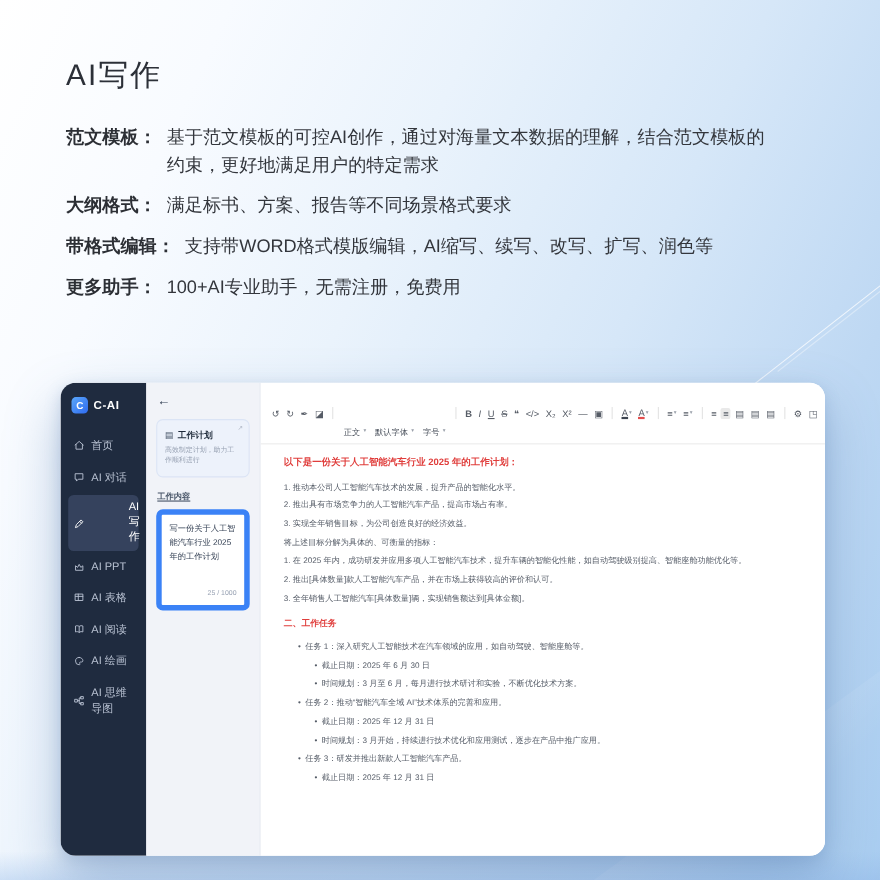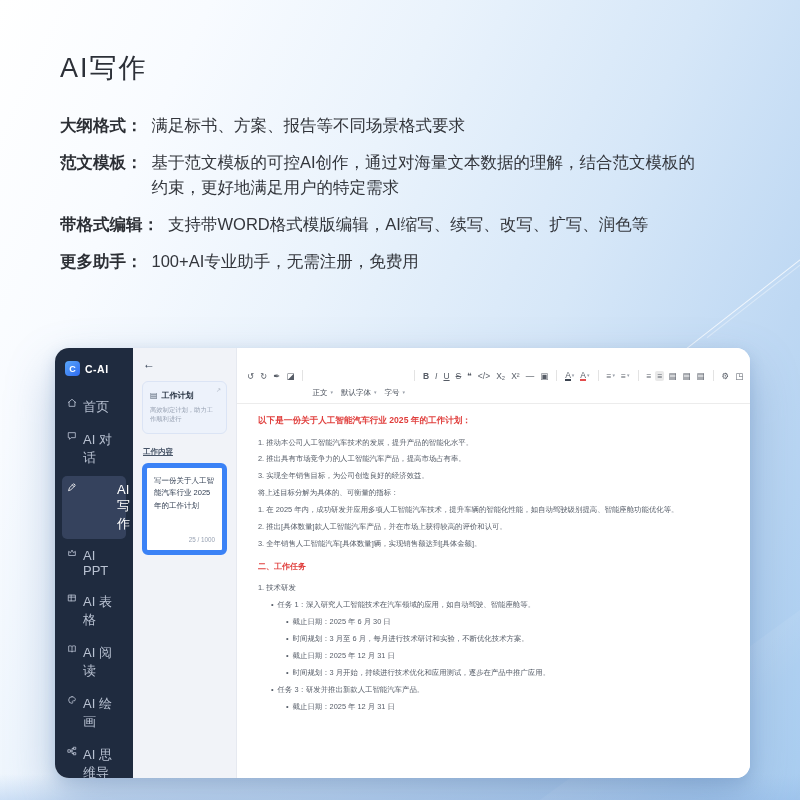--- a/index.html
+++ b/index.html
@@ -30,22 +30,22 @@
     border-radius:14px;display:flex;overflow:hidden;
     box-shadow:0 22px 48px rgba(90,128,178,.40),0 5px 14px rgba(90,128,178,.25);}
 
   
   .sidebar{width:78px;background:#1f2b3f;padding:10px 7px;box-sizing:border-box;flex:none;color:#b9c2d2;}
   .logo-row{display:flex;align-items:center;gap:5px;margin:3px 0 16px 3px;}
   .logo-badge{width:15px;height:15px;border-radius:4px;flex:none;
     background:linear-gradient(135deg,#5aa7fa,#2f6bf0);color:#fff;font-size:9px;font-weight:bold;
     display:flex;align-items:center;justify-content:center;}
   .logo-text{color:#fff;font-weight:bold;font-size:10.5px;letter-spacing:.5px;}
-  .side-item{display:flex;align-items:flex-start;gap:6px;padding:6px 5px;border-radius:5px;
-    font-size:13px;margin-bottom:3px;}
+  .side-item{display:flex;align-items:center;gap:6px;padding:6px 5px;border-radius:5px;
+    font-size:10px;margin-bottom:3px;}
   .side-item.active{background:#35425d;color:#fff;gap:40px;}
   .sicon{display:flex;align-items:center;}
   .sicon svg{width:10px;height:10px;display:block;stroke:currentColor;fill:none;
     stroke-width:2;stroke-linecap:round;stroke-linejoin:round;}
 
   
   .panel{width:104px;background:#f1f3f8;border-right:1px solid #e6e9f0;
     padding:9px 9px;box-sizing:border-box;flex:none;}
   .back{font-size:12px;color:#344054;margin:0 0 10px 1px;}
   .card{background:#edf2fb;border:1px solid #dbe4f5;border-radius:6px;padding:8px 7px 9px;position:relative;}
@@ -85,26 +85,26 @@
 
 <div class="decor-line l1"></div>
 <div class="decor-line l2"></div>
 <div class="decor-tri"></div>
 <div class="decor-band"></div>
 
 <div class="hero">
   <div class="eyebrow">AI写作</div>
   <div class="features">
       <div class="feature">
+        <span class="flabel">范文模板：</span>
+        <span class="ftext">基于范文模板的可控AI创作，通过对海量文本数据的理解，结合范文模板的约束，更好地满足用户的特定需求</span>
+      </div>
+      <div class="feature">
         <span class="flabel">大纲格式：</span>
         <span class="ftext">满足标书、方案、报告等不同场景格式要求</span>
-      </div>
-      <div class="feature">
-        <span class="flabel">范文模板：</span>
-        <span class="ftext">基于范文模板的可控AI创作，通过对海量文本数据的理解，结合范文模板的约束，更好地满足用户的特定需求</span>
       </div>
       <div class="feature">
         <span class="flabel">带格式编辑：</span>
         <span class="ftext">支持带WORD格式模版编辑，AI缩写、续写、改写、扩写、润色等</span>
       </div>
       <div class="feature">
         <span class="flabel">更多助手：</span>
         <span class="ftext">100+AI专业助手，无需注册，免费用</span>
       </div>
     </div>
@@ -309,24 +309,24 @@
       <div class="doc-title">以下是一份关于人工智能汽车行业 2025 年的工作计划：</div>
       <div>
           <div class="doc-p">1. 推动本公司人工智能汽车技术的发展，提升产品的智能化水平。</div>
           <div class="doc-p">2. 推出具有市场竞争力的人工智能汽车产品，提高市场占有率。</div>
           <div class="doc-p">3. 实现全年销售目标，为公司创造良好的经济效益。</div>
           <div class="doc-p gap">将上述目标分解为具体的、可衡量的指标：</div>
           <div class="doc-p gap">1. 在 2025 年内，成功研发并应用多项人工智能汽车技术，提升车辆的智能化性能，如自动驾驶级别提高、智能座舱功能优化等。</div>
           <div class="doc-p">2. 推出[具体数量]款人工智能汽车产品，并在市场上获得较高的评价和认可。</div>
           <div class="doc-p">3. 全年销售人工智能汽车[具体数量]辆，实现销售额达到[具体金额]。</div>
           <div class="doc-h">二、工作任务</div>
-          <div class="doc-p">1. 技术研发</div>
           <div class="doc-b1"><span class="dot">•</span><span class="btext">任务 1：深入研究人工智能技术在汽车领域的应用，如自动驾驶、智能座舱等。</span></div>
           <div class="doc-b2 gap"><span class="dot">•</span><span class="btext">截止日期：2025 年 6 月 30 日</span></div>
           <div class="doc-b2"><span class="dot">•</span><span class="btext">时间规划：3 月至 6 月，每月进行技术研讨和实验，不断优化技术方案。</span></div>
+          <div class="doc-b1 gap"><span class="dot">•</span><span class="btext">任务 2：推动“智能汽车全域 AI”技术体系的完善和应用。</span></div>
           <div class="doc-b2 gap"><span class="dot">•</span><span class="btext">截止日期：2025 年 12 月 31 日</span></div>
           <div class="doc-b2"><span class="dot">•</span><span class="btext">时间规划：3 月开始，持续进行技术优化和应用测试，逐步在产品中推广应用。</span></div>
           <div class="doc-b1"><span class="dot">•</span><span class="btext">任务 3：研发并推出新款人工智能汽车产品。</span></div>
           <div class="doc-b2 gap"><span class="dot">•</span><span class="btext">截止日期：2025 年 12 月 31 日</span></div>
         </div>
     </div>
   </div>
 
 </div>
 

